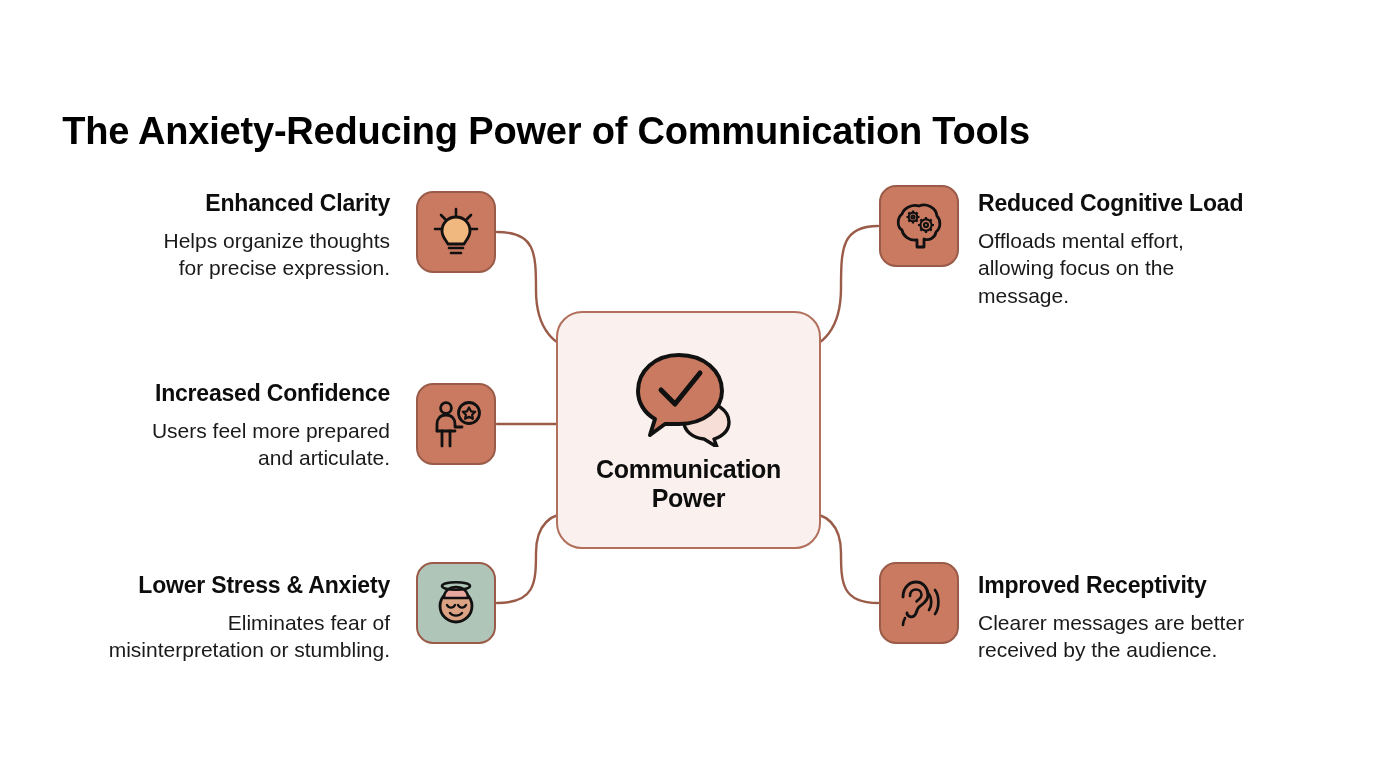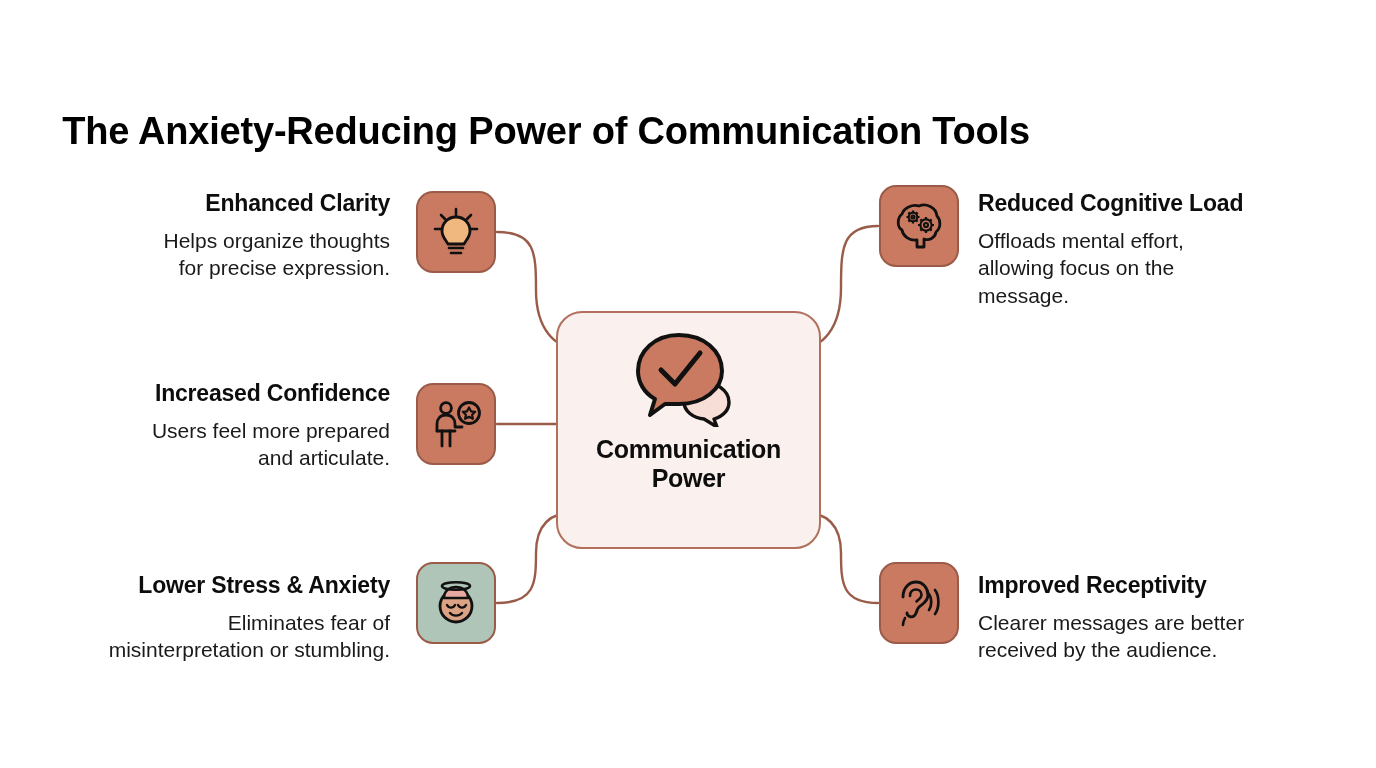--- a/index.html
+++ b/index.html
@@ -53,21 +53,21 @@
     width: 265px;
     height: 238px;
     background: #faf0ed;
     border: 2.2px solid #b2705c;
     border-radius: 26px;
     box-sizing: border-box;
     display: flex;
     flex-direction: column;
     align-items: center;
     justify-content: flex-start;
-    padding-top: 18px;
+    padding-top: 38px;
   }
   #center-icon {
     width: 110px;
     height: 96px;
     display: block;
   }
   #center-label {
     margin-top: 8px;
     font-size: 25px;
     font-weight: bold;

